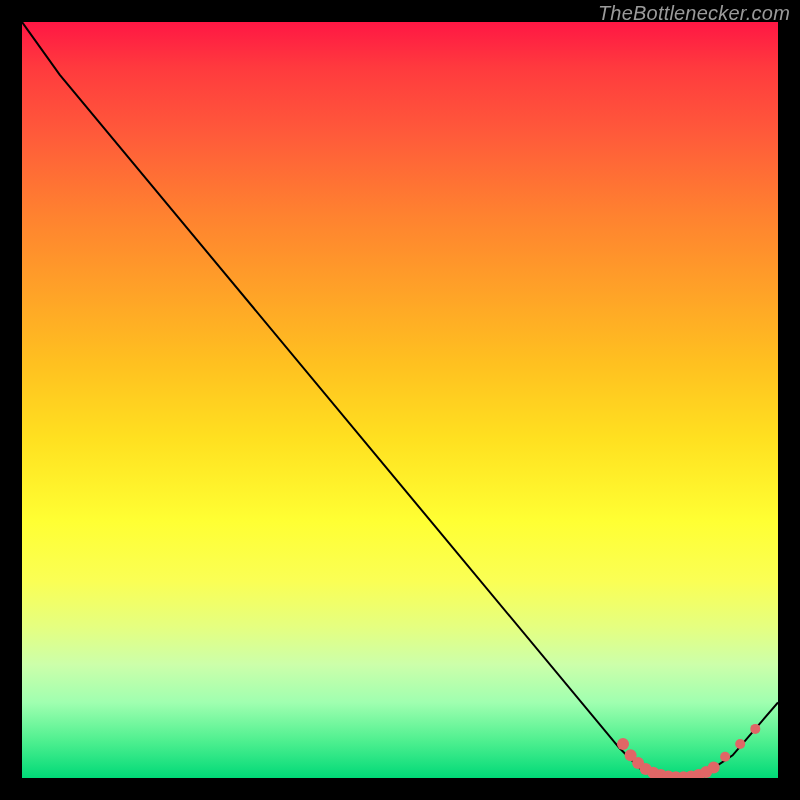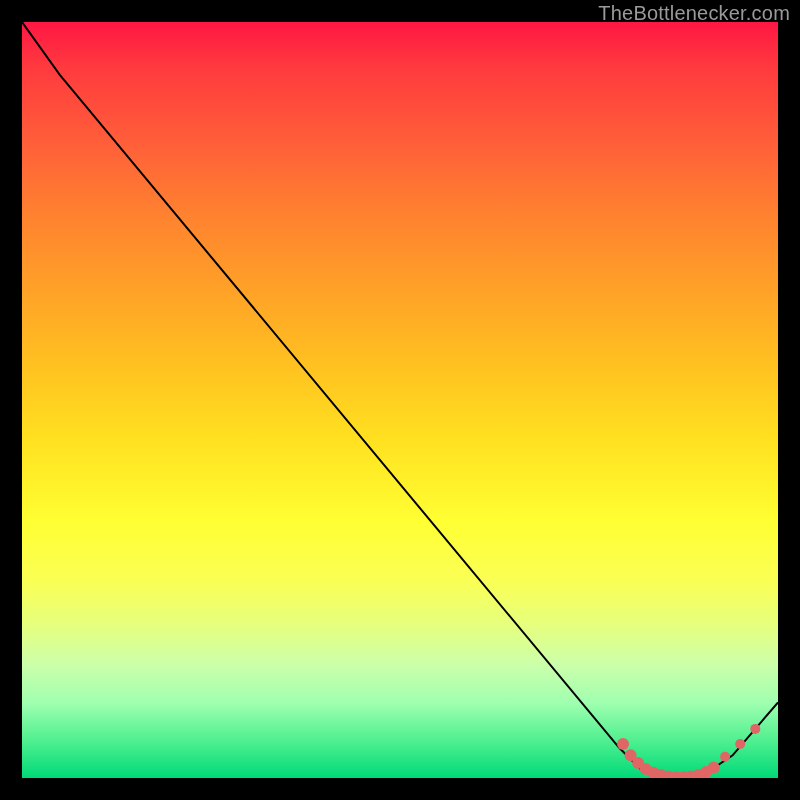--- a/index.html
+++ b/index.html
@@ -8,20 +8,21 @@
     width: 800px;
     height: 800px;
     background: #000;
     overflow: hidden;
     font-family: Arial, Helvetica, sans-serif;
   }
   .wrap {
     position: relative;
     width: 800px;
     height: 612px;
+    font-style: italic;
   }
   .plot {
     position: absolute;
     left: 22px;
     top: 22px;
     width: 756px;
     height: 756px;
     background: linear-gradient(
       to bottom,
       #ff1744 0%,

